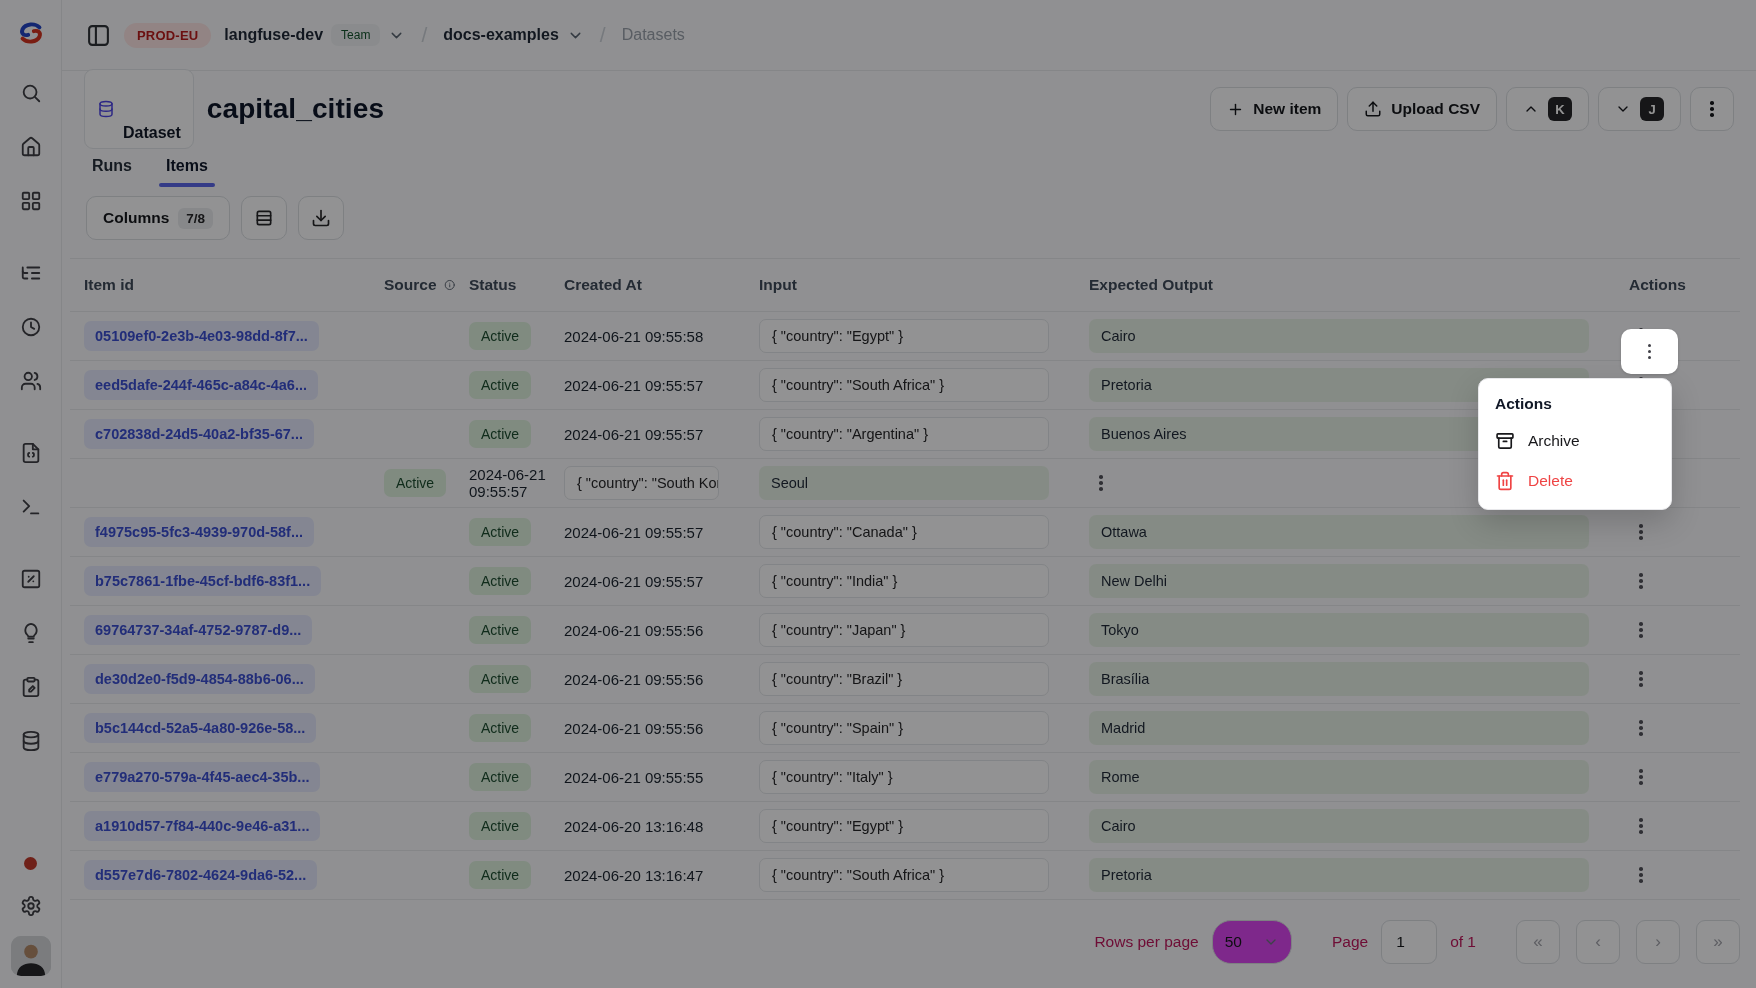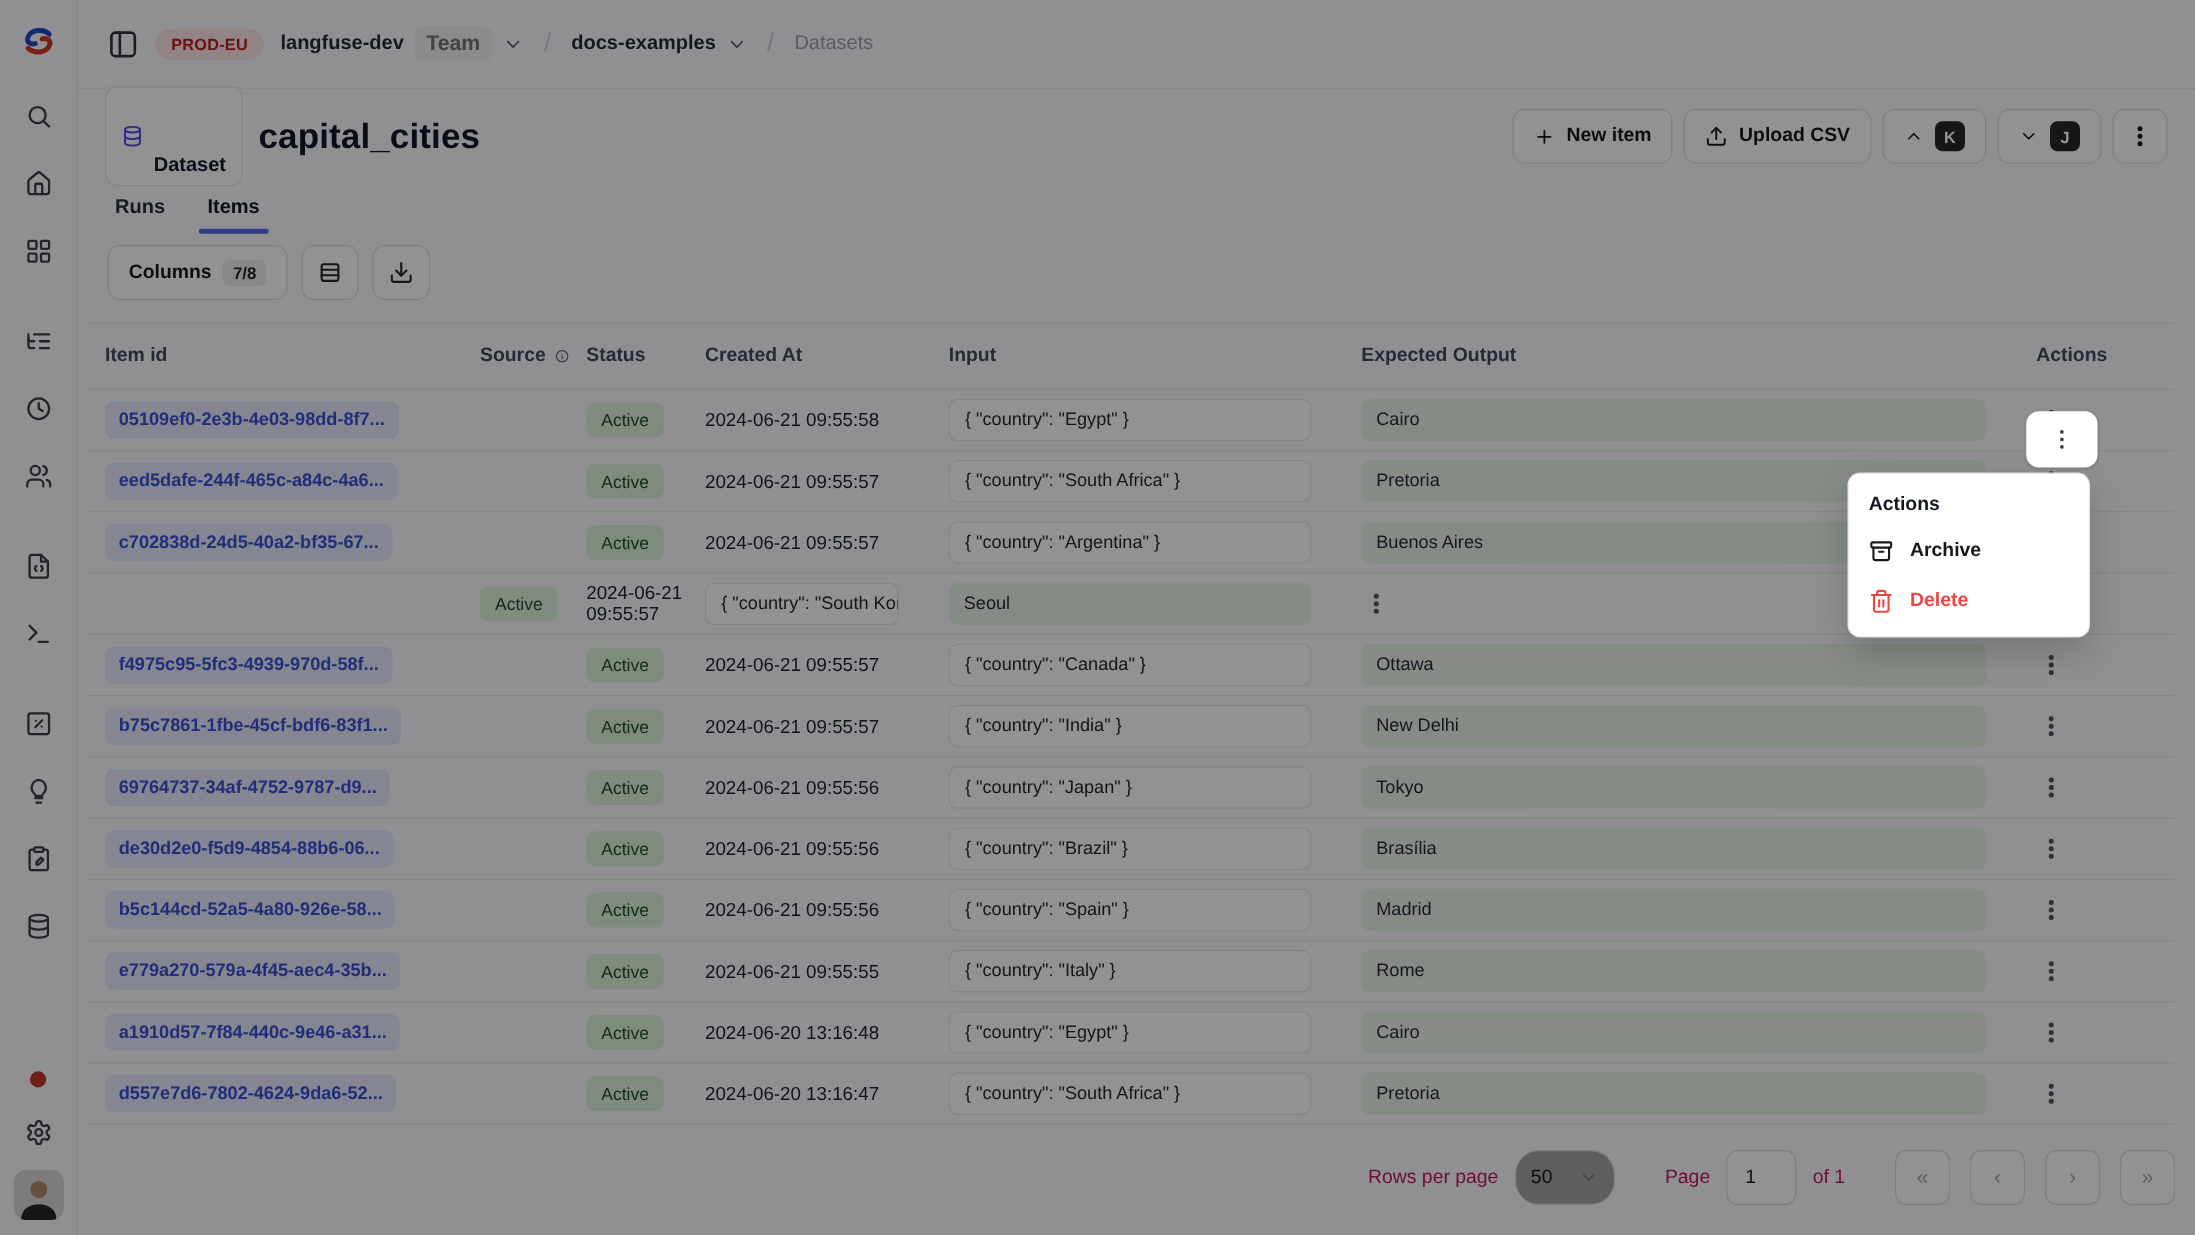--- a/index.html
+++ b/index.html
@@ -29,21 +29,21 @@
     background:linear-gradient(160deg,#dcdee2,#c4c8cf); }
 
   
   .main { position:absolute; left:62px; top:0; width:1694px; height:988px; }
 
   .topbar { height:71px; border-bottom:1px solid var(--border); display:flex; align-items:center; padding:0 24px; gap:13px; }
   .toggle-btn { color:#2f3238; display:flex; cursor:pointer; }
   .env-badge { background:var(--env-bg); color:var(--env-text); font-size:13px; font-weight:700;
     padding:5px 13px; border-radius:999px; letter-spacing:.2px; }
   .crumb-org { font-size:16px; font-weight:600; color:#1f2937; }
-  .team-chip { background:#eef0f3; color:#737373; font-size:17px; font-weight:700; padding:4px 10px; border-radius:7px; }
+  .team-chip { background:#eef0f3; color:#14532d; font-size:12px; font-weight:400; padding:4px 10px; border-radius:7px; }
   .crumb-chev { color:#5b6472; display:flex; cursor:pointer; }
   .crumb-sep { color:#cbd0d8; font-size:21px; font-weight:300; padding:0 3px; }
   .crumb-proj { font-size:16px; font-weight:600; color:#1f2937; }
   .crumb-muted { font-size:16px; font-weight:500; color:#99a0ab; }
   .crumb-group { display:flex; align-items:center; gap:8px; cursor:pointer; }
 
   .titlebar { margin-top:16px; padding:0 22px; height:44px; display:flex; align-items:center; }
   .dataset-badge { display:inline-flex; align-items:center; gap:8px; border:1px solid #e2e5ea; border-radius:9px;
     padding:6px 12px; background:#fbfcfd; }
   .dataset-badge span { font-size:16px; font-weight:700; color:#111827;margin-top:48px; }
@@ -84,38 +84,38 @@
   .expected-box { background:var(--expected-bg); color:#1f2937; }
   .row-kebab { width:36px; height:36px; border-radius:8px; display:flex; align-items:center; justify-content:center;
     color:#52525b; cursor:pointer; margin-left:8px; }
   .dots { display:flex; flex-direction:column; gap:2.6px; }
   .dots i { width:3.6px; height:3.6px; border-radius:50%; background:currentColor; }
 
   
   .footer { margin-top:20px; display:flex; align-items:center; justify-content:flex-end; padding-right:16px; gap:40px; }
   .foot-group { display:flex; align-items:center; gap:13px; }
   .foot-label { font-size:15.5px; font-weight:500; color:#be185d;text-align:center; }
-  .select-box { height:44px; min-width:72px; border:1px solid var(--btn-border); border-radius:19px; background:#a3a3a3;
+  .select-box { height:44px; min-width:72px; border:1px solid var(--btn-border); border-radius:19px; background:#d946ef;
     display:flex; align-items:center; justify-content:center; gap:21px; font-size:15.5px; color:#16181d; padding:0 12px; cursor:pointer; }
   .select-box .chev { color:#6b7280; }
   .page-input { width:56px; height:44px; border:1px solid var(--btn-border); border-radius:9px; background:#fbfcfd;
     font-size:15.5px; color:#16181d; text-align:left; padding:0 14px; font-family:inherit; }
   .pager { display:flex; gap:16px; }
   .pager-btn { width:44px; height:44px; border:1px solid var(--btn-border); border-radius:9px; background:#fbfcfd;
     color:#a1a1aa; font-size:17px; display:flex; align-items:center; justify-content:center; cursor:pointer; }
 
   
   .dim-overlay { position:absolute; inset:0; background:rgba(0,0,0,0.42); z-index:40; }
   .kebab-float { position:absolute; left:1621px; top:329px; width:57px; height:45px; z-index:60; background:#fff;
     border-radius:10px; display:flex; align-items:center; justify-content:center; color:#3f3f46;
     box-shadow:0 1px 3px rgba(0,0,0,.15); cursor:pointer; }
   .popup { position:absolute; left:1478px; top:378px; width:194px; z-index:55; background:#fff;
     border:1px solid #e7e7ea; border-radius:10px; box-shadow:0 12px 30px rgba(0,0,0,.18); padding:6px 0 8px; }
   .popup-title { padding:10px 16px 8px; font-size:15.5px; font-weight:700; color:#111827; }
-  .menu-item { display:flex; align-items:center; gap:13px; padding:10px 16px; font-size:15.5px; font-weight:700;
+  .menu-item { display:flex; align-items:center; gap:13px; padding:10px 16px; font-size:15.5px; font-weight:400;
     color:#18181b; cursor:pointer; border-radius:6px; }
   .menu-item.danger { color:var(--danger); }
 </style>
 </head>
 <body>
 
 <aside class="sidebar">
   <div class="logo-wrap">
     <svg width="30" height="30" viewBox="0 0 32 32">
       <path d="M25 10C20 5 10 6 7 12c-2 5 2 7 6 6" stroke="#2444c4" stroke-width="4.2" fill="none" stroke-linecap="round"></path>

